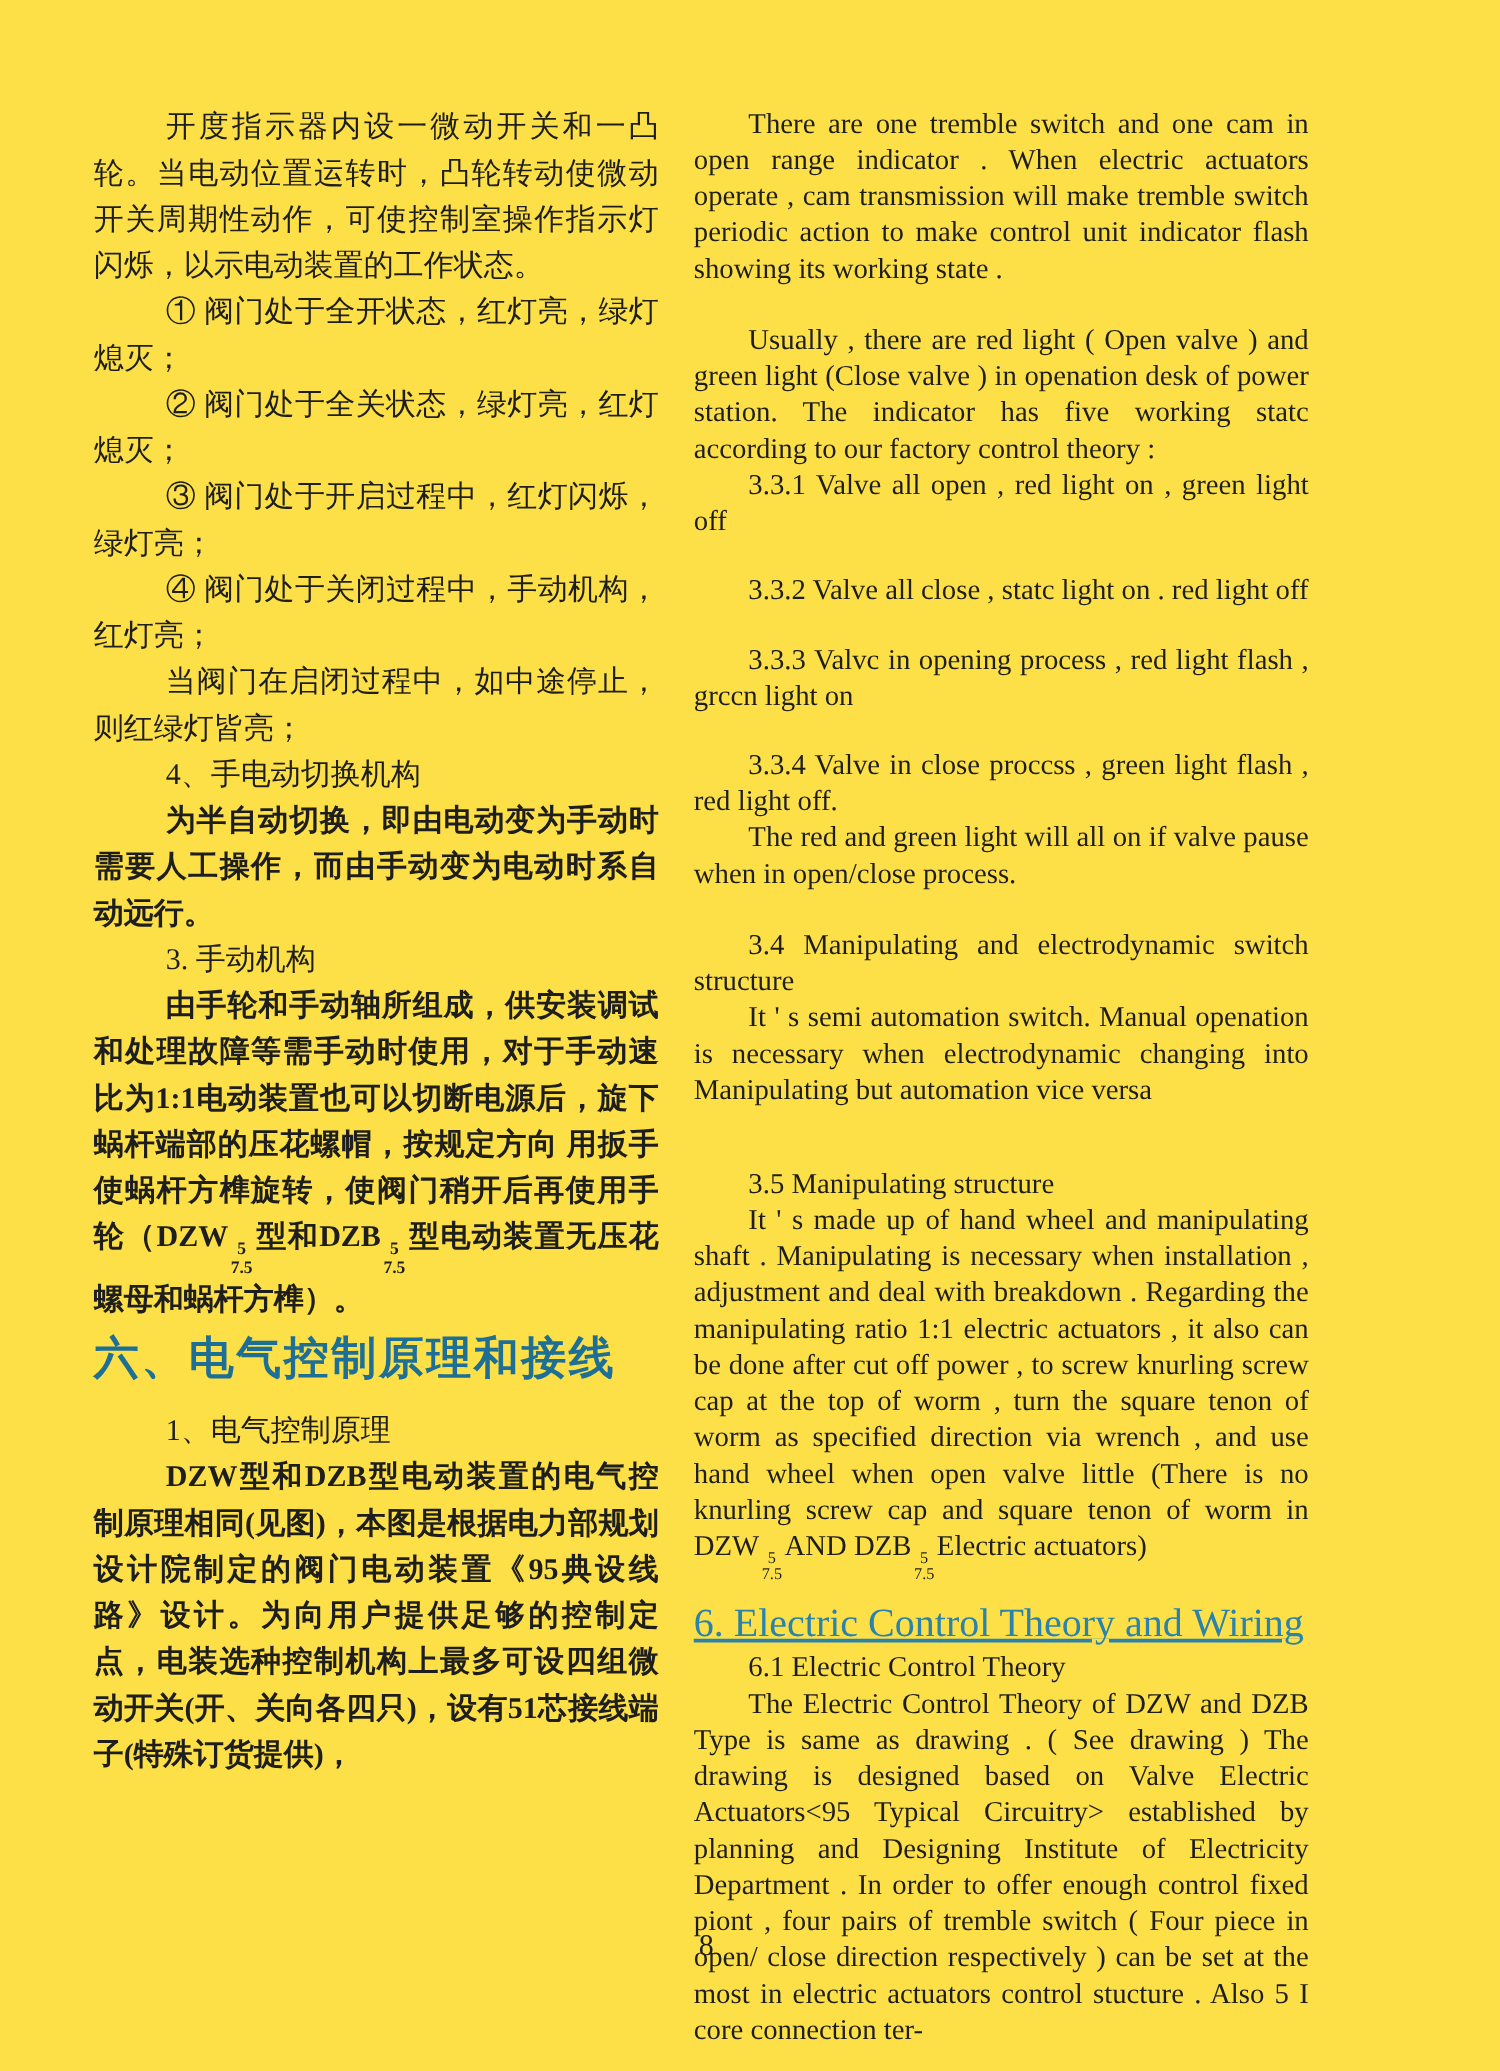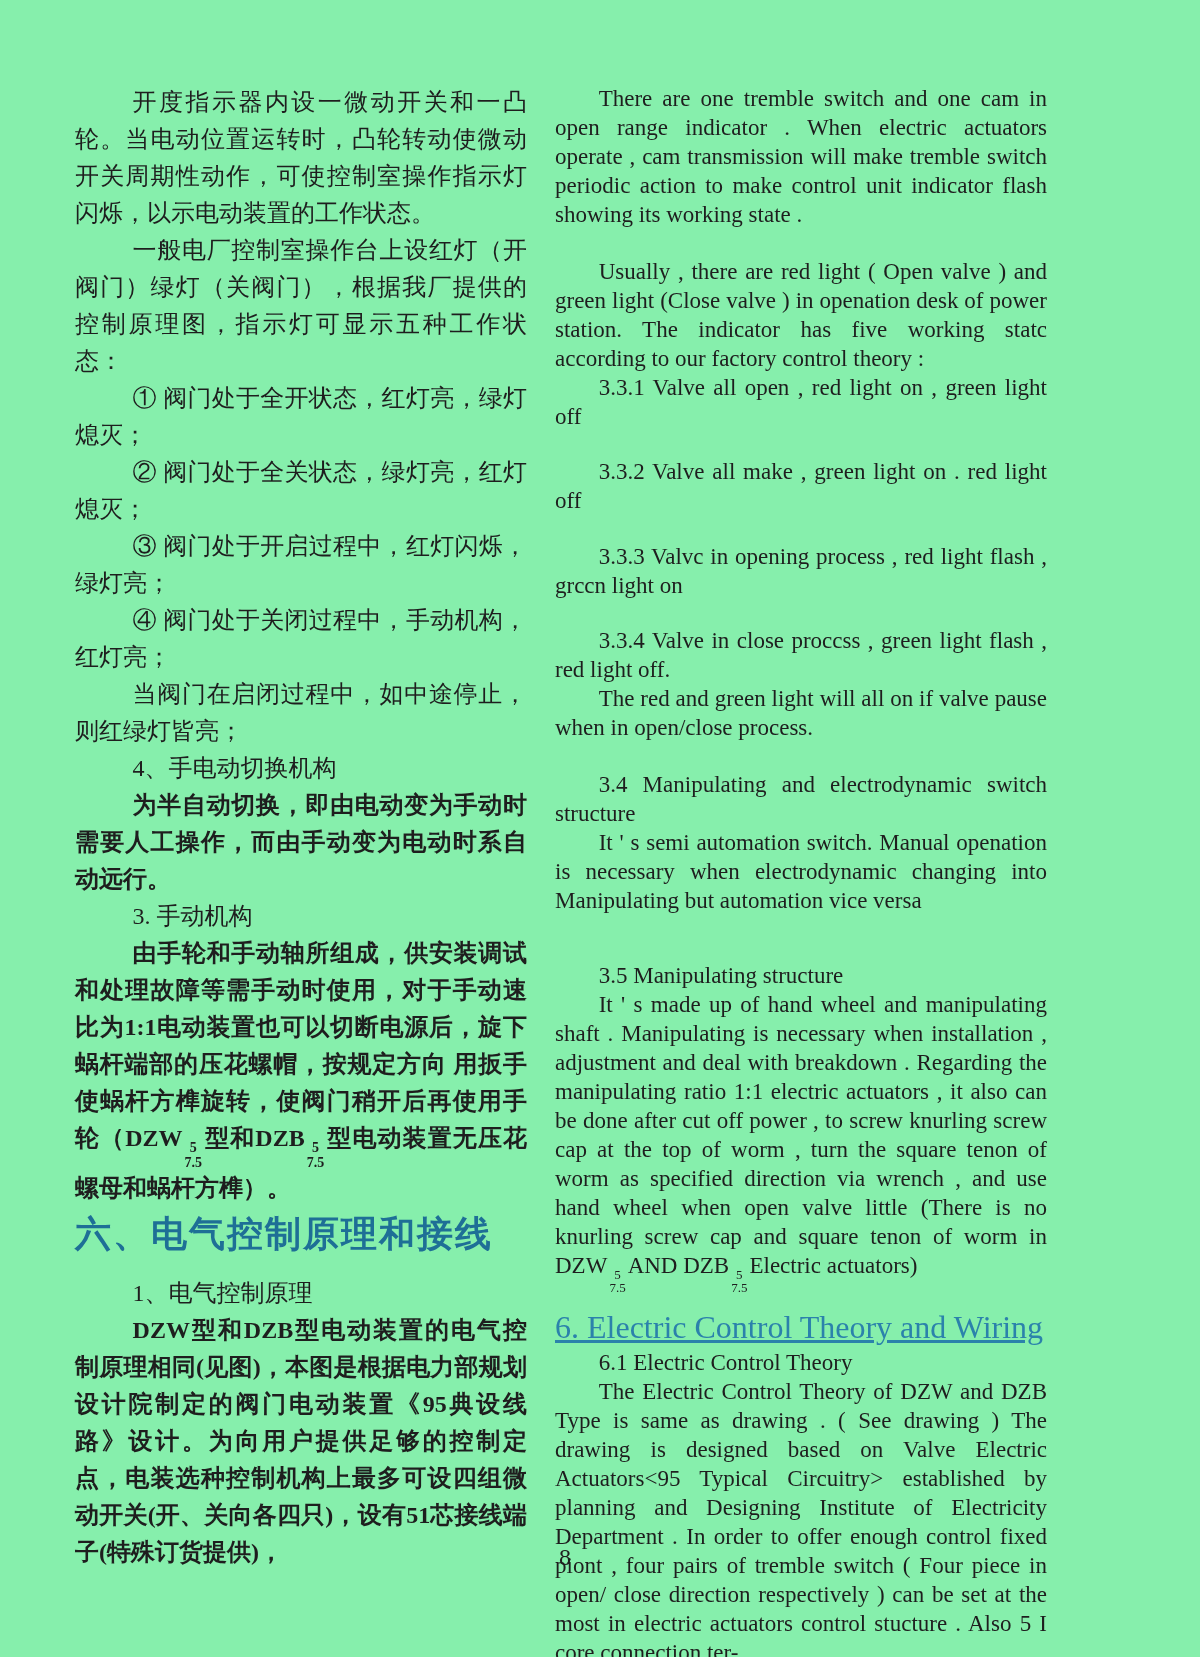--- a/index.html
+++ b/index.html
@@ -6,21 +6,21 @@
   body {
     width: 1200px; height: 1657px;
     background: #ffffff;
     position: relative;
     font-family: "Liberation Serif", "DejaVu Serif", serif;
     color: #1e1e1e;
     overflow: hidden;
   }
   .page {
     position: absolute; inset: 0;
-    background: #86efac;
+    background: #fde047;
     padding-left: 13px;
   }
   .columns {
     position: absolute;
     left: 75px; top: 84px;
     display: flex;
     gap: 28px;
   }
   .col-zh { width: 452px; }
   .col-en { width: 492px; }
@@ -88,21 +88,20 @@
   }
 </style>
 </head>
 <body>
 
 <div class="page">
   <div class="columns">
 
     <div class="col-zh">
       <p>开度指示器内设一微动开关和一凸轮。当电动位置运转时，凸轮转动使微动开关周期性动作，可使控制室操作指示灯闪烁，以示电动装置的工作状态。</p>
-      <p>一般电厂控制室操作台上设红灯（开阀门）绿灯（关阀门），根据我厂提供的控制原理图，指示灯可显示五种工作状态：</p>
       <p>① 阀门处于全开状态，红灯亮，绿灯熄灭；</p>
       <p>② 阀门处于全关状态，绿灯亮，红灯熄灭；</p>
       <p>③ 阀门处于开启过程中，红灯闪烁，绿灯亮；</p>
       <p>④ 阀门处于关闭过程中，手动机构，红灯亮；</p>
       <p>当阀门在启闭过程中，如中途停止，则红绿灯皆亮；</p>
       <p>4、手电动切换机构</p>
       <p class="bold">为半自动切换，即由电动变为手动时需要人工操作，而由手动变为电动时系自动远行。</p>
       <p>3.  手动机构</p>
       <p class="bold"><span>由手轮和手动轴所组成，供安装调试和处理故障等需手动时使用，对于手动速比为1:1电动装置也可以切断电源后，旋下蜗杆端部的压花螺帽，按规定方向 用扳手使蜗杆方榫旋转，使阀门稍开后再使用手轮（DZW</span><span class="frac">
             <span class="ft">5</span>
@@ -113,21 +112,21 @@
           </span><span>型电动装置无压花螺母和蜗杆方榫）。</span></p>
       <p class="h-blue" style="color: rgb(30, 111, 150);">六、电气控制原理和接线</p>
       <p>1、电气控制原理</p>
       <p class="bold">DZW型和DZB型电动装置的电气控制原理相同(见图)，本图是根据电力部规划设计院制定的阀门电动装置《95典设线路》设计。为向用户提供足够的控制定点，电装选种控制机构上最多可设四组微动开关(开、关向各四只)，设有51芯接线端子(特殊订货提供)，</p>
     </div>
 
     <div class="col-en">
       <p>There are one tremble switch and one cam in open range indicator . When electric actuators operate , cam transmission will make tremble switch periodic action to make control unit indicator flash showing its working state .</p>
       <p class="mt28">Usually , there are red light ( Open valve ) and green light (Close valve ) in openation desk of power station. The indicator has five working statc according to our factory control theory :</p>
       <p>3.3.1 Valve all open , red light on , green light off</p>
-      <p class="mt26">3.3.2 Valve all make , green light on . red light off</p>
+      <p class="mt26">3.3.2 Valve all close , statc light on . red light off</p>
       <p class="mt27">3.3.3  Valvc in opening process , red light flash , grccn light on</p>
       <p class="mt26">3.3.4 Valve in close proccss , green light flash ,  red light off.</p>
       <p>The red and green light will all on if valve pause when in open/close process.</p>
       <p class="mt28">3.4  Manipulating and electrodynamic switch structure</p>
       <p>It ' s  semi automation switch.  Manual openation  is necessary when electrodynamic  changing into Manipulating  but automation vice versa</p>
       <p class="mt46">3.5 Manipulating structure</p>
       <p><span>It ' s made up of hand wheel and manipulating shaft . Manipulating is necessary when installation , adjustment and deal with breakdown . Regarding the manipulating ratio 1:1 electric actuators , it also can be done after cut off power , to screw knurling screw cap at the top of worm , turn the square tenon of worm as specified direction via wrench , and use hand  wheel when open  valve little (There is no knurling screw cap and square tenon of worm in DZW</span><span class="frac">
             <span class="ft">5</span>
             <span class="fb">7.5</span>
           </span><span>AND DZB</span><span class="frac">

